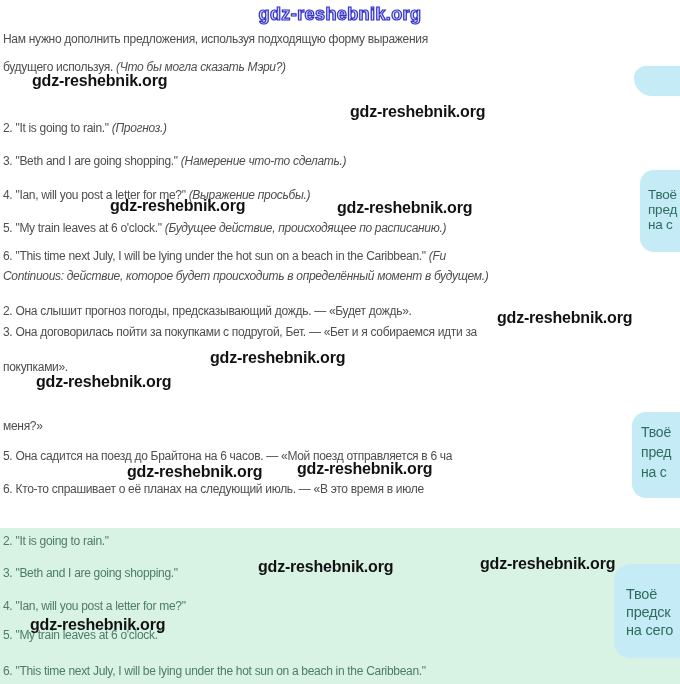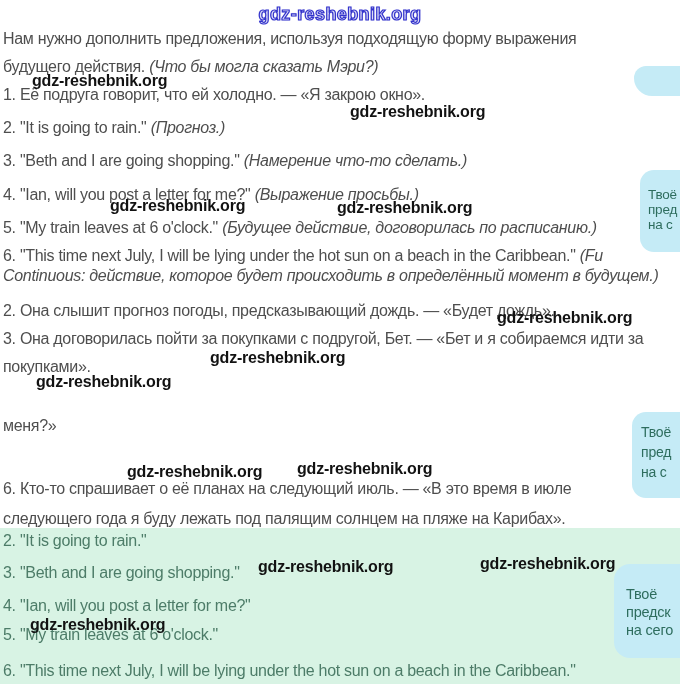--- a/index.html
+++ b/index.html
@@ -13,21 +13,21 @@
     background:#d8f3e4;z-index:1;
   }
   .logo{
     position:absolute;top:4px;left:0;width:680px;text-align:center;
     font-size:18px;font-weight:700;letter-spacing:.4px;
     color:#dcdcf5;-webkit-text-stroke:1.2px #3434cc;text-shadow:0 0 1px #3434cc;
     z-index:4;
   }
   .ln{
     position:absolute;left:3px;white-space:nowrap;
-    font-size:16px;line-height:16px;letter-spacing:-0.3px;color:#4e4e4e;z-index:2;
+    font-size:12px;line-height:16px;letter-spacing:-0.3px;color:#4e4e4e;z-index:2;
   }
   .ln .note{font-style:italic;}
   .ln.green{color:#4d7c68;}
   .wm{
     position:absolute;white-space:nowrap;
     font-size:16px;font-weight:700;letter-spacing:-0.2px;color:#121212;z-index:5;
   }
   .bubble{
     position:absolute;background:#c5ebf6;z-index:6;
     color:#2e6d5e;font-size:14px;letter-spacing:-0.2px;
@@ -37,34 +37,33 @@
 </head>
 <body>
 
 <div class="page">
 
   <div class="green-band"></div>
 
   <div class="logo">gdz-reshebnik.org</div>
 
   <div class="ln" style="top:31px"><span>Нам нужно дополнить предложения, используя подходящую форму выражения</span></div>
-  <div class="ln" style="top:59px"><span>будущего действия. </span><span class="note">(Что бы могла сказать Мэри?)</span></div>
-  <div class="ln" style="top:87px"><span>1. Её подруга говорит, что ей холодно. — «Я закрою окно».</span></div>
+  <div class="ln" style="top:59px"><span>будущего используя. </span><span class="note">(Что бы могла сказать Мэри?)</span></div>
   <div class="ln" style="top:120px"><span>2. "It is going to rain." </span><span class="note">(Прогноз.)</span></div>
   <div class="ln" style="top:153px"><span>3. "Beth and I are going shopping." </span><span class="note">(Намерение что-то сделать.)</span></div>
   <div class="ln" style="top:187px"><span>4. "Ian, will you post a letter for me?" </span><span class="note">(Выражение просьбы.)</span></div>
-  <div class="ln" style="top:220px"><span>5. "My train leaves at 6 o'clock." </span><span class="note">(Будущее действие, договорилась по расписанию.)</span></div>
+  <div class="ln" style="top:220px"><span>5. "My train leaves at 6 o'clock." </span><span class="note">(Будущее действие, происходящее по расписанию.)</span></div>
   <div class="ln" style="top:248px"><span>6. "This time next July, I will be lying under the hot sun on a beach in the Caribbean." </span><span class="note">(Fu</span></div>
   <div class="ln" style="top:268px"><span class="note">Continuous: действие, которое будет происходить в определённый момент в будущем.)</span></div>
   <div class="ln" style="top:303px"><span>2. Она слышит прогноз погоды, предсказывающий дождь. — «Будет дождь».</span></div>
-  <div class="ln" style="top:331px"><span>3. Она договорилась пойти за покупками с подругой, Бет. — «Бет и я собираемся идти за</span></div>
+  <div class="ln" style="top:324px"><span>3. Она договорилась пойти за покупками с подругой, Бет. — «Бет и я собираемся идти за</span></div>
   <div class="ln" style="top:359px"><span>покупками».</span></div>
   <div class="ln" style="top:418px"><span>меня?»</span></div>
+  <div class="ln" style="top:448px"><span>5. Она садится на поезд до Брайтона на 6 часов. — «Мой поезд отправляется в 6 ча</span></div>
   <div class="ln" style="top:481px"><span>6. Кто-то спрашивает о её планах на следующий июль. — «В это время в июле</span></div>
-  <div class="ln" style="top:511px"><span>следующего года я буду лежать под палящим солнцем на пляже на Карибах».</span></div>
   <div class="ln green" style="top:533px"><span>2. "It is going to rain."</span></div>
   <div class="ln green" style="top:565px"><span>3. "Beth and I are going shopping."</span></div>
   <div class="ln green" style="top:598px"><span>4. "Ian, will you post a letter for me?"</span></div>
   <div class="ln green" style="top:627px"><span>5. "My train leaves at 6 o'clock."</span></div>
   <div class="ln green" style="top:663px"><span>6. "This time next July, I will be lying under the hot sun on a beach in the Caribbean."</span></div>
 
   <div class="wm" style="left:32px;top:72px">gdz-reshebnik.org</div>
   <div class="wm" style="left:350px;top:103px">gdz-reshebnik.org</div>
   <div class="wm" style="left:110px;top:197px">gdz-reshebnik.org</div>
   <div class="wm" style="left:337px;top:199px">gdz-reshebnik.org</div>

